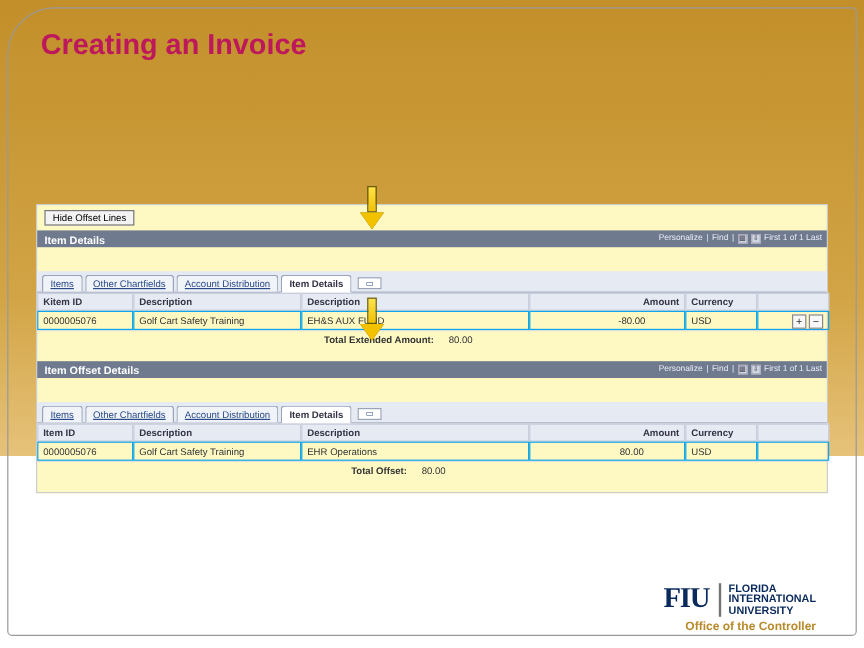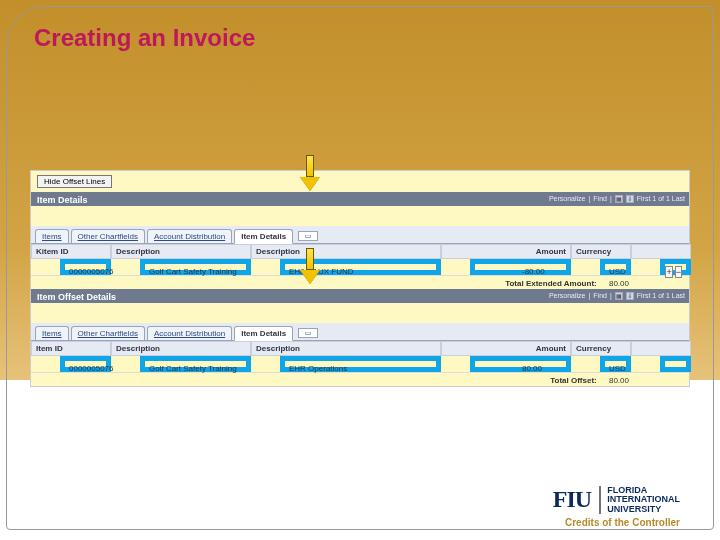--- a/index.html
+++ b/index.html
@@ -121,33 +121,32 @@
     font-size: 8px;
   }
   .grid-head > div {
     background: #e6eaf2;
     border: 1px solid #c8cede;
     padding: 2px 4px;
     font-weight: bold;
     color: #334;
   }
   .grid-row > div {
-    border: 5px solid #0ea5e9;
+    border: 1px solid #0ea5e9;
     padding: 2px 4px;
     height: 16px;
     line-height: 12px;
-    margin-left: 29px;
-  }
-  .grid-row .amt { text-align: left; padding-right: 6px; padding-left: 47px; }
+  }
+  .grid-row .amt { text-align: center; padding-right: 6px; padding-left: 47px; }
   .row-icons { display:flex; gap:2px; justify-content:flex-end; padding-right:4px !important; }
   .row-icons span { display:inline-block; width:12px; height:12px; border:1px solid #888; text-align:center; font-size:9px; line-height:11px; background:#f7f7f7; cursor:pointer; }
   .total-line {
-    text-align: right;
+    text-align: center;
     font-size: 8px;
-    padding: 3px 60px 1px 4px;
+    padding: 3px 60px 13px 4px;
     border-top: 1px solid #ddd;
   }
   .total-line b { margin-right: 10px; }
   .arrow {
     position: absolute;
     z-index: 5;
     width: 20px; height: 40px;
   }
   .arrow .shaft {
     width: 8px; height: 22px;
@@ -294,13 +293,13 @@
 </div>
 
 <div class="footer-logo">
   <div class="fiu-mark">FIU</div>
   <div class="fiu-text">
     <span>FLORIDA</span>
     <span>INTERNATIONAL</span>
     <span>UNIVERSITY</span>
   </div>
 </div>
-<div class="fiu-sub">Credits of the Controller</div>
+<div class="fiu-sub">Office of the Controller</div>
 
 </body></html>

